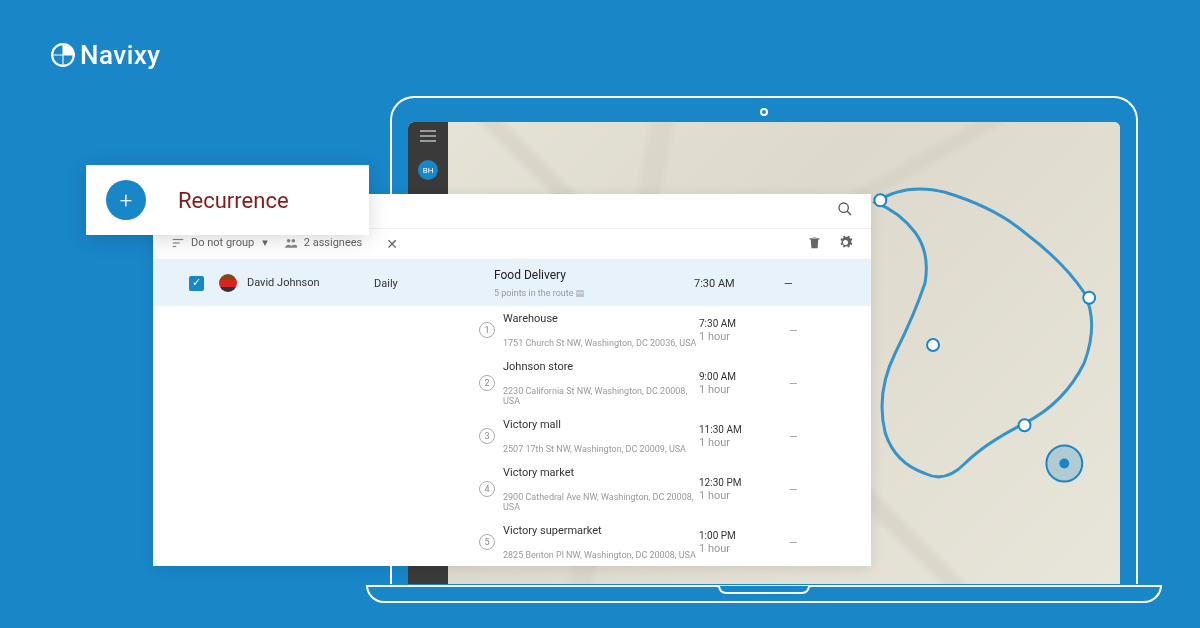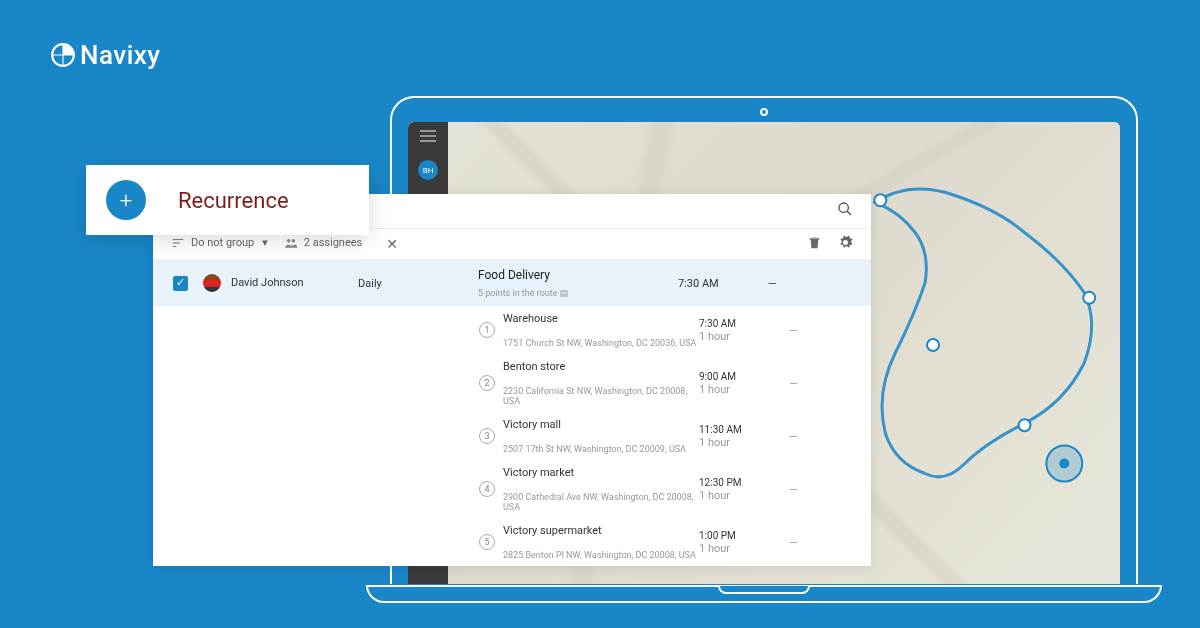--- a/index.html
+++ b/index.html
@@ -37,21 +37,21 @@
 .toolbar-action{color:#666;font-size:15px;cursor:pointer}
 .table-header{display:flex;align-items:center;padding:10px 18px;border-bottom:1px solid #eee;font-size:11px;font-weight:600;color:#333}
 .col-check{width:30px}
 .col-employee{width:155px}
 .col-freq{width:120px}
 .col-label{width:200px}
 .col-time{width:90px}
 .col-form{flex:1}
 .checkbox{width:15px;height:15px;border:2px solid #1986c8;border-radius:2px;background:#1986c8;position:relative}
 .checkbox::after{content:"✓";position:absolute;top:-2px;left:1px;color:#fff;font-size:11px}
-.table-row{display:flex;align-items:center;padding:8px 20px;font-size:11px;color:#333}
+.table-row{display:flex;align-items:center;padding:8px 36px;font-size:11px;color:#333}
 .table-row.selected{background:#e8f2fb}
 .avatar{width:18px;height:18px;border-radius:50%;background:linear-gradient(#8b4513 35%,#d22 35%,#d22 70%,#333 70%);margin-right:10px;display:inline-block;vertical-align:middle}
 .label-main{font-weight:400;color:#222;font-size:12px}
 .label-sub{font-size:9px;color:#999;margin-top:6px}
 .route-point{width:16px;height:16px;border:1px solid #aaa;border-radius:50%;display:inline-flex;align-items:center;justify-content:center;font-size:9px;color:#888;margin-right:8px;flex-shrink:0}
 .point-row{display:flex;align-items:center;padding:6px 18px 6px 326px;font-size:11px}
 .point-info{width:196px}
 .point-name{color:#333;font-size:11px}
 .point-addr{color:#999;font-size:9px;margin-top:13px}
 .point-time{width:90px;color:#333;font-size:10px}
@@ -172,21 +172,21 @@
         </div>
         <div class="point-time">
           <div>7:30 AM</div>
           <div class="point-dur">1 hour</div>
         </div>
         <div class="point-form">—</div>
       </div>
       <div class="point-row">
         <div class="route-point">2</div>
         <div class="point-info">
-          <div class="point-name">Benton store</div>
+          <div class="point-name">Johnson store</div>
           <div class="point-addr">2230 California St NW, Washington, DC 20008, USA</div>
         </div>
         <div class="point-time">
           <div>9:00 AM</div>
           <div class="point-dur">1 hour</div>
         </div>
         <div class="point-form">—</div>
       </div>
       <div class="point-row">
         <div class="route-point">3</div>

